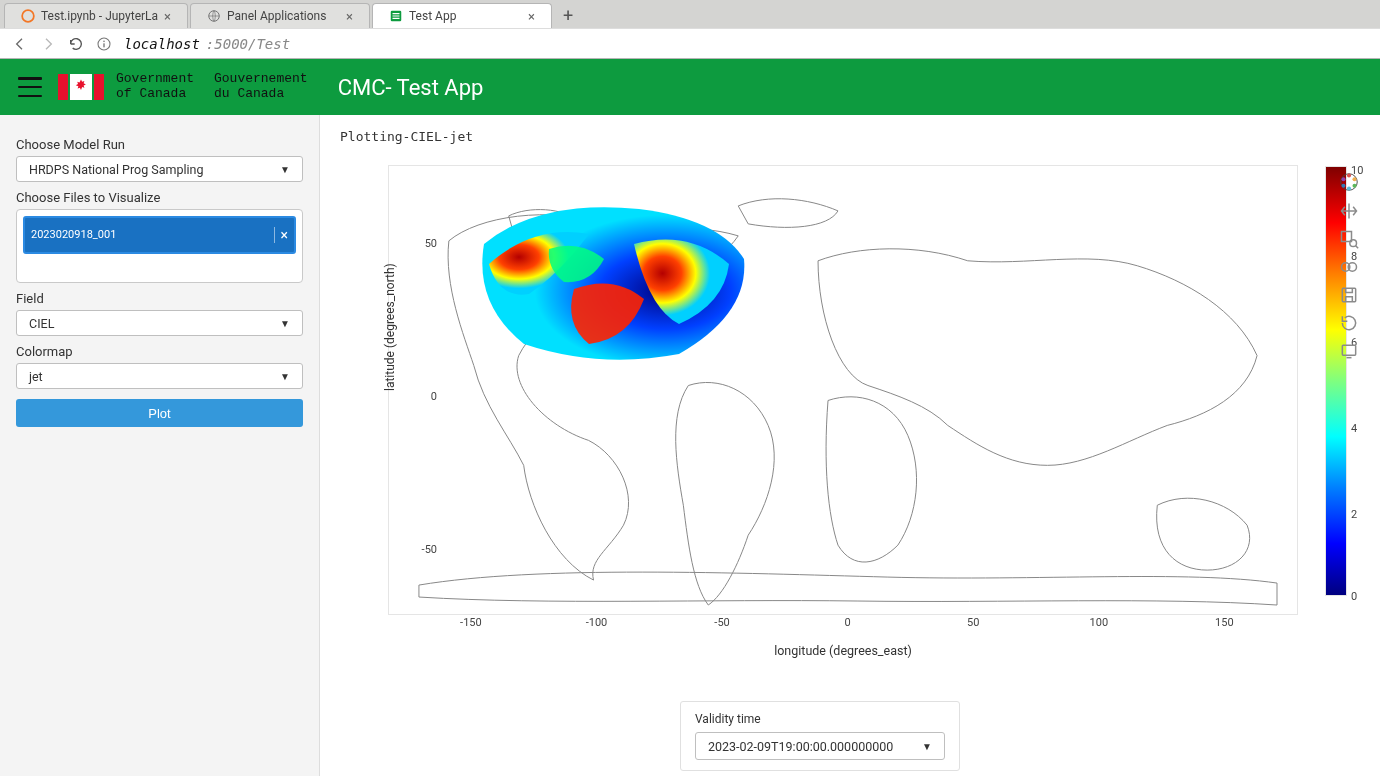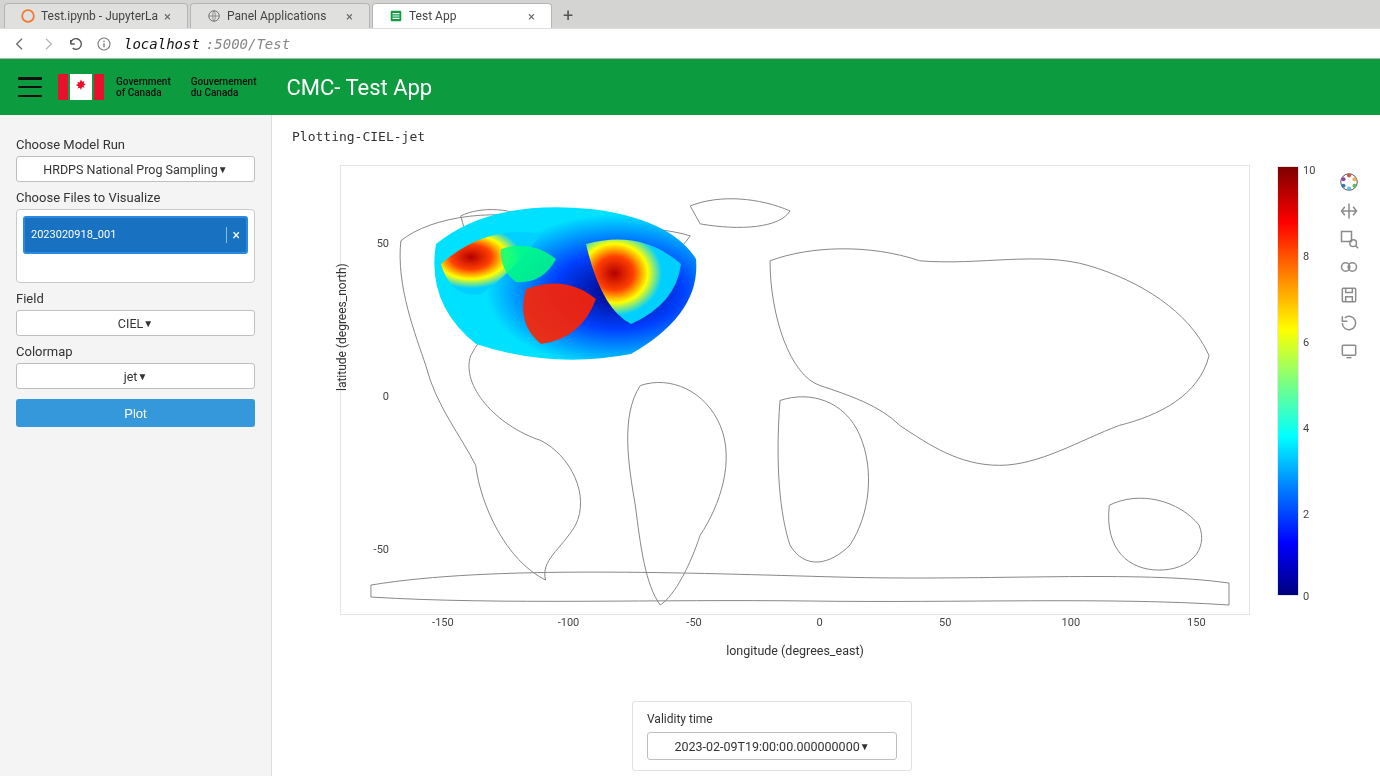--- a/index.html
+++ b/index.html
@@ -23,49 +23,49 @@
 
   
   .app-header { background: #0d9b3f; color: #fff; height: 56px; display: flex; align-items: center; padding: 0 18px; gap: 16px; }
   .hamburger { width: 24px; height: 20px; display: flex; flex-direction: column; justify-content: space-between; cursor: pointer; }
   .hamburger span { height: 2.5px; background: #111; border-radius: 1px; }
   .gov-logo { display: flex; align-items: center; gap: 12px; }
   .flag { display:flex; gap:2px; }
   .flag .bar { width: 10px; height: 26px; background: #e8112d; }
   .flag .leaf { width: 22px; height: 26px; background: #fff; position: relative; display:flex; align-items:center; justify-content:center;}
   .flag .leaf svg { width:18px; height:18px; }
-  .gov-text { color:#111; font-size: 10px; line-height: 1.15; display:flex; gap:20px; }
+  .gov-text { color:#111; font-size: 13px; line-height: 1.15; display:flex; gap:20px;font-family:Liberation Mono, monospace; }
   .gov-text > div { font-weight:500;}
   .app-title { color:#fff; font-size: 22px; font-weight:400; margin-left: 14px; }
 
   
   .app-body { display:flex; height: calc(776px - 28px - 30px - 56px); }
-  .sidebar { width: 272px; background: #f4f4f4; border-right: 1px solid #ddd; padding: 14px 16px; font-size: 13px; color:#333; }
+  .sidebar { width: 320px; background: #f4f4f4; border-right: 1px solid #ddd; padding: 14px 16px; font-size: 13px; color:#333; }
   .form-label { display:block; margin: 8px 0 4px; font-size: 13px; color:#333; }
-  .select { width: 100%; height: 26px; border: 1px solid #bfbfbf; border-radius: 3px; background:#fff; padding: 2px 12px; font-size:12.5px; display:flex; align-items:center; justify-content:center; position:relative;}
+  .select { width: 100%; height: 26px; border: 1px solid #bfbfbf; border-radius: 3px; background:#fff; padding: 2px 12px; font-size:12.5px; display:flex; align-items:center; justify-content:space-between; position:relative;}
   .select .caret { font-size:10px; color:#333;}
   .file-box { border:1px solid #c9c9c9; border-radius:4px; padding:6px; height: 74px; background:#fff; margin-bottom:6px; }
   .file-chip { background:#1971c2; border:2px solid #2b8ae2; color:#fff; border-radius:3px; padding:4px 6px; font-size:11px; display:flex; align-items:center; justify-content:space-between; gap:6px; height: 38px; overflow:hidden;}
   .file-chip .text { flex:1; overflow:hidden; word-break: break-all; line-height:1.2; max-height: 30px; }
   .file-chip .remove-chip { font-size:14px; cursor:pointer; border-left:1px solid rgba(255,255,255,.5); padding-left:6px;}
   .plot-btn { width:100%; height: 28px; background:#3498db; color:#fff; border:none; border-radius:3px; font-size:13px; margin-top:10px; cursor:pointer; }
 
   .main { flex:1; background:#fff; position:relative; }
   .plot-title-small { font-family: ui-monospace, Menlo, monospace; font-size:13px; color:#333; position:absolute; top:14px; left:20px; }
   .chart-wrap { position:absolute; top:50px; left:20px; width: 1010px; }
   .chart-title { font-weight:600; font-size:13px; margin-left: 60px; margin-bottom:4px; }
   .chart-area { position:relative; width: 910px; height: 450px; border:1px solid #e5e5e5; margin-left:48px; }
   .chart-area svg.worldmap { position:absolute; inset:0; }
   .data-overlay { position:absolute; left:90px; top:38px; width: 270px; height: 160px; }
   
   .y-axis { position:absolute; left:12px; top:0; height:450px; width:36px; font-size:11px; color:#444; }
   .y-axis .tick { position:absolute; right:0; transform: translateY(-50%); }
   .y-axis-label { position:absolute; left:-6px; top: 225px; transform: rotate(-90deg) ; transform-origin: left top; font-size:12px; color:#333; white-space: nowrap; }
   .x-axis { position:absolute; bottom:-20px; left:0; width:910px; height:18px; font-size:11px; color:#444; }
-  .x-axis .tick { position:absolute; transform: translateX(-50%); margin-left: 20px; }
+  .x-axis .tick { position:absolute; transform: translateX(-50%); }
   .x-axis-label { position:absolute; width:100%; text-align:center; bottom:-44px; font-size:12.5px; color:#333; }
 
   .colorbar { position:absolute; right:-50px; top:0; width:22px; height:430px; background: linear-gradient(to top,
      #00007f 0%, #0000ff 12%, #007fff 25%, #00ffff 37%, #7fff7f 50%, #ffff00 62%, #ff7f00 75%, #ff0000 87%, #7f0000 100%);
      border:1px solid #e5e5e5; }
   .cb-ticks { position:absolute; right:-80px; top:0; height:430px; width:26px; font-size:11px; color:#444; }
   .cb-ticks .t { position:absolute; transform: translateY(-50%); }
 
   .tool-rail { position:absolute; top:56px; right:18px; width:26px; display:flex; flex-direction:column; gap:8px; align-items:center; }
   .tool-rail .tool-icon { width:20px; height:20px; color:#8b8b8b; cursor:pointer; }

